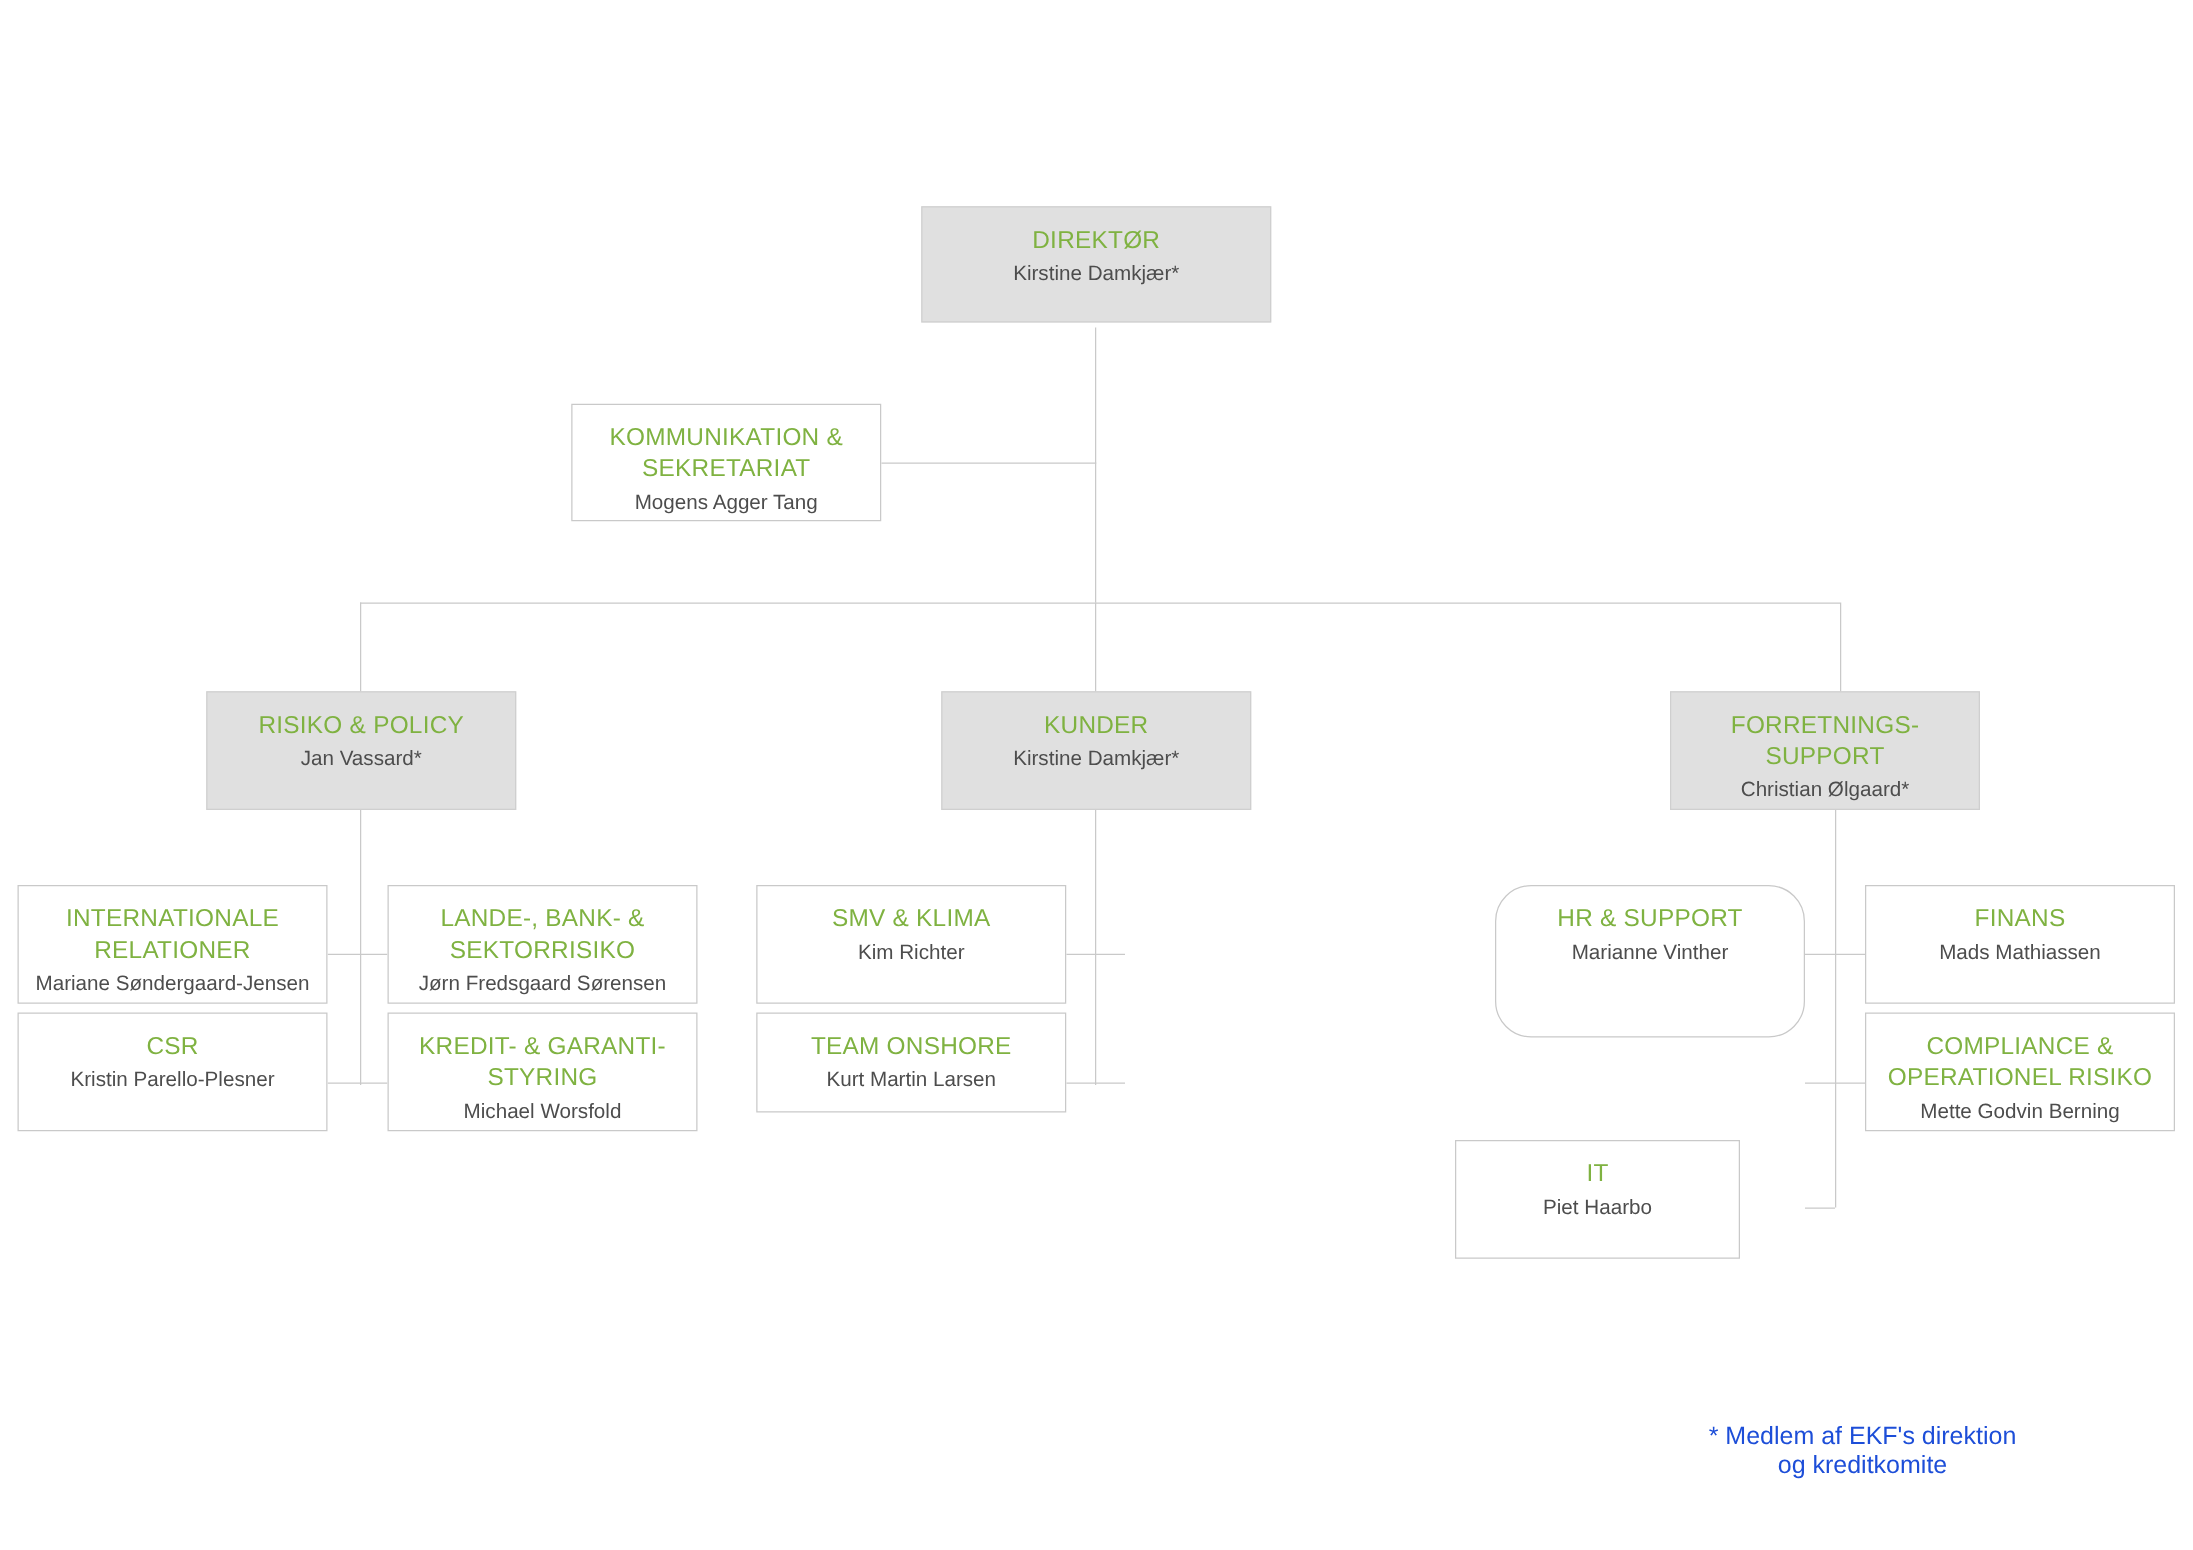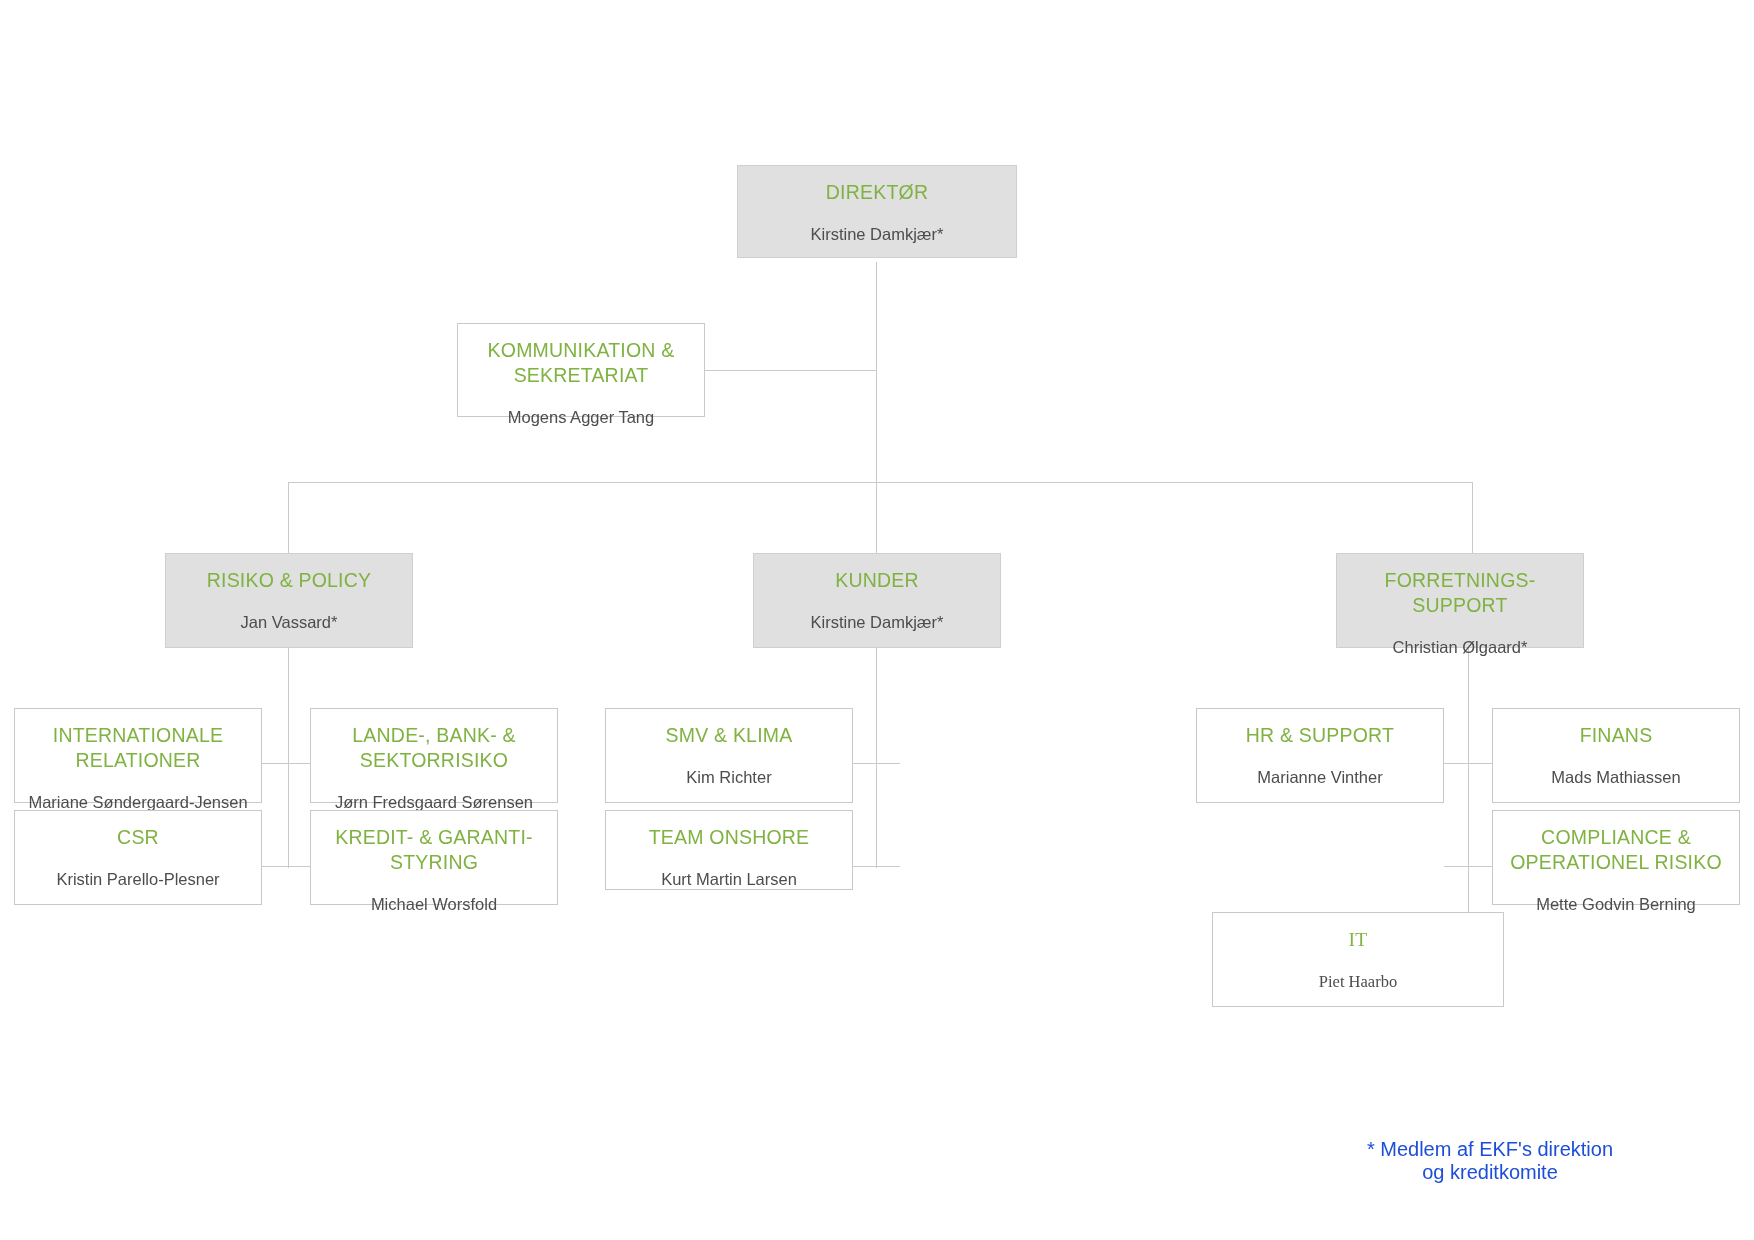--- a/index.html
+++ b/index.html
@@ -41,21 +41,21 @@
     line-height: 25px;
     font-weight: 400;
     letter-spacing: 0.2px;
     padding: 0 6px;
   }
   .node .person {
     display: block;
     color: #4d4d4d;
     font-size: 16.5px;
     line-height: 23px;
-    margin-top: 18px;
+    margin-top: 3px;
     padding: 0 4px;
     white-space: nowrap;
   }
 
   
   .ln {
     position: absolute;
     background: #c9c9c9;
     z-index: 1;
   }
@@ -161,38 +161,38 @@
     <span class="person">Kim Richter</span>
   </div>
 
 
   <div class="node" style="left:605px; top:810px; width:248px; height:80px;">
     <span class="unit">TEAM ONSHORE</span>
     <span class="person">Kurt Martin Larsen</span>
   </div>
 
 
-  <div class="node" style="left:1196px; top:708px; width:248px; height:95px;">
+  <div class="node" style="left:1196px; top:708px; width:248px; height:122px;border-radius:29px;">
     <span class="unit">HR &amp; SUPPORT</span>
     <span class="person">Marianne Vinther</span>
   </div>
 
   <div class="node" style="left:1492px; top:708px; width:248px; height:95px;">
     <span class="unit">FINANS</span>
     <span class="person">Mads Mathiassen</span>
   </div>
 
 
   <div class="node" style="left:1492px; top:810px; width:248px; height:95px;">
     <span class="unit">COMPLIANCE &amp;</span>
     <span class="unit">OPERATIONEL RISIKO</span>
     <span class="person">Mette Godvin Berning</span>
   </div>
 
-  <div class="node" style="left:1212px; top:912px; width:292px; height:95px;font-family:Liberation Serif, serif;">
+  <div class="node" style="left:1164px; top:912px; width:228px; height:95px;">
     <span class="unit">IT</span>
     <span class="person">Piet Haarbo</span>
   </div>
 
   <div id="footnote" style="left:1240px; top:1138px; width:500px;">
     <div>* Medlem af EKF's direktion</div>
     <div>og kreditkomite</div>
   </div>
 
 </div>

